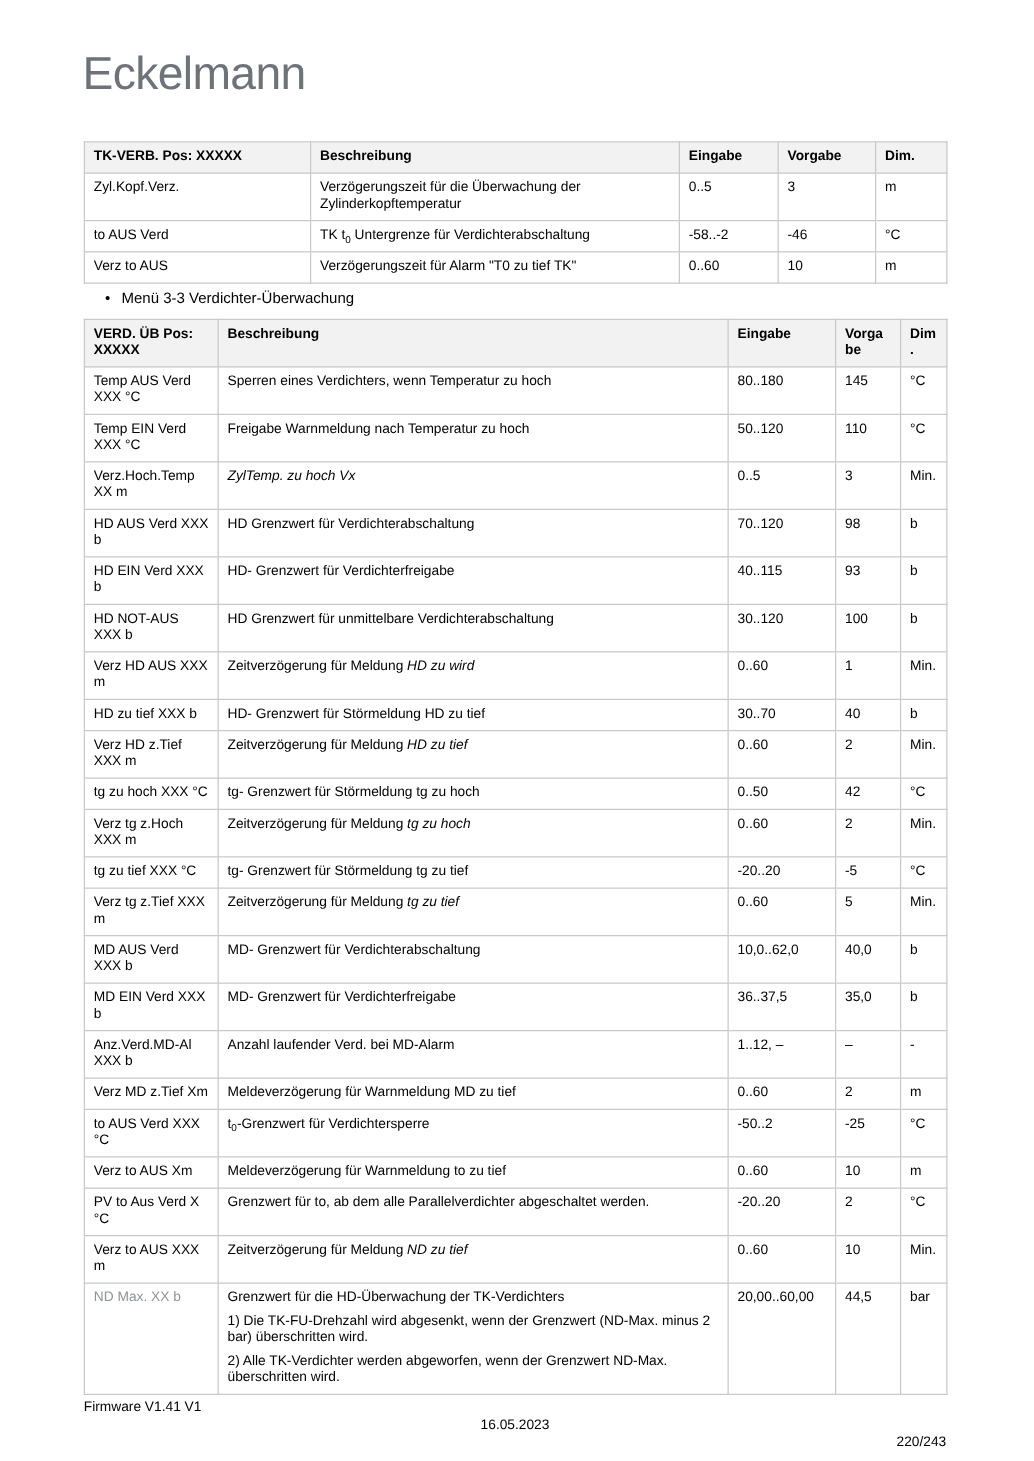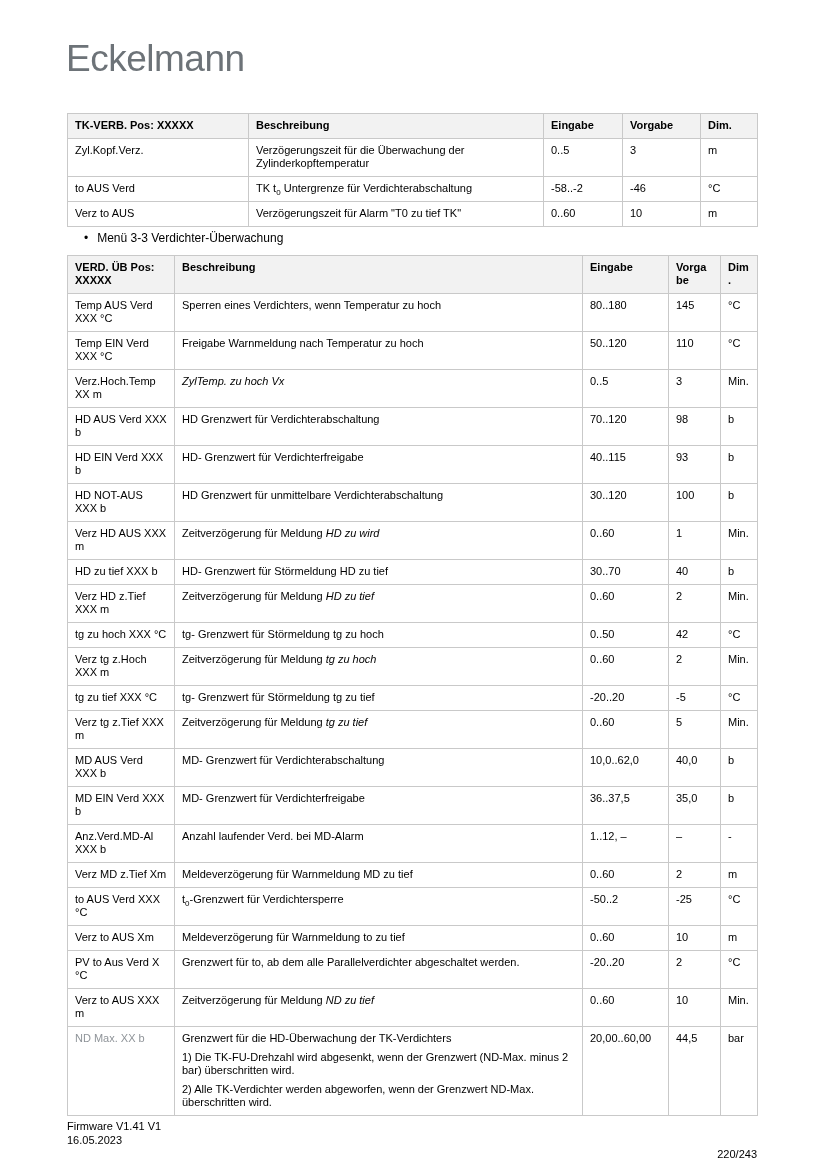--- a/index.html
+++ b/index.html
@@ -57,21 +57,21 @@
   .bullet-glyph { font-size: 12px; }
 
   .footer {
     position: absolute; left: 67px; top: 1119px;
     width: 690px;
     font-size: 11px; line-height: 14px;
     display: flex;
     flex-direction: column;
   }
   .footer .f-left  { flex: 1; text-align: left; }
-  .footer .f-center{ flex: 1; }
+  .footer .f-center{ flex: 1; text-align: center; }
   .footer .f-right { flex: 1; text-align: right; }
 </style>
 </head>
 <body>
 
 <div class="page">
 
   <div class="logo">Eckelmann</div>
 
   <table class="doc-table" id="table-tk-verb">

